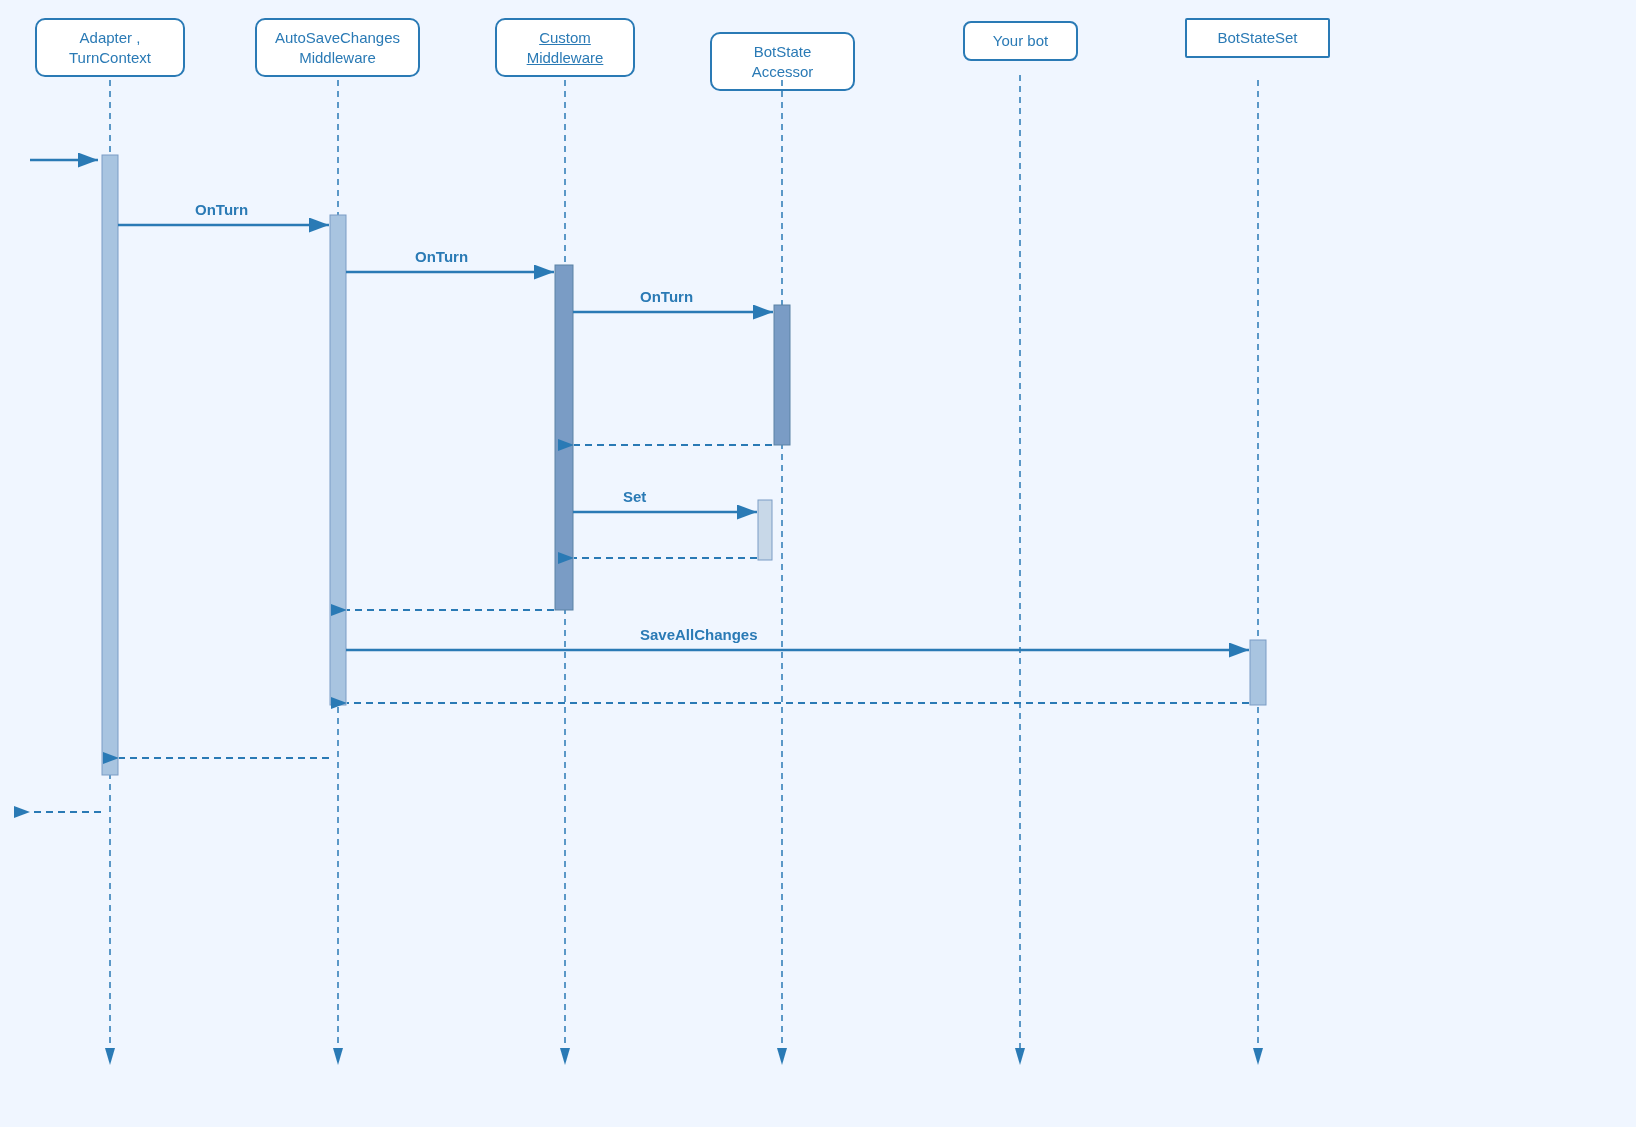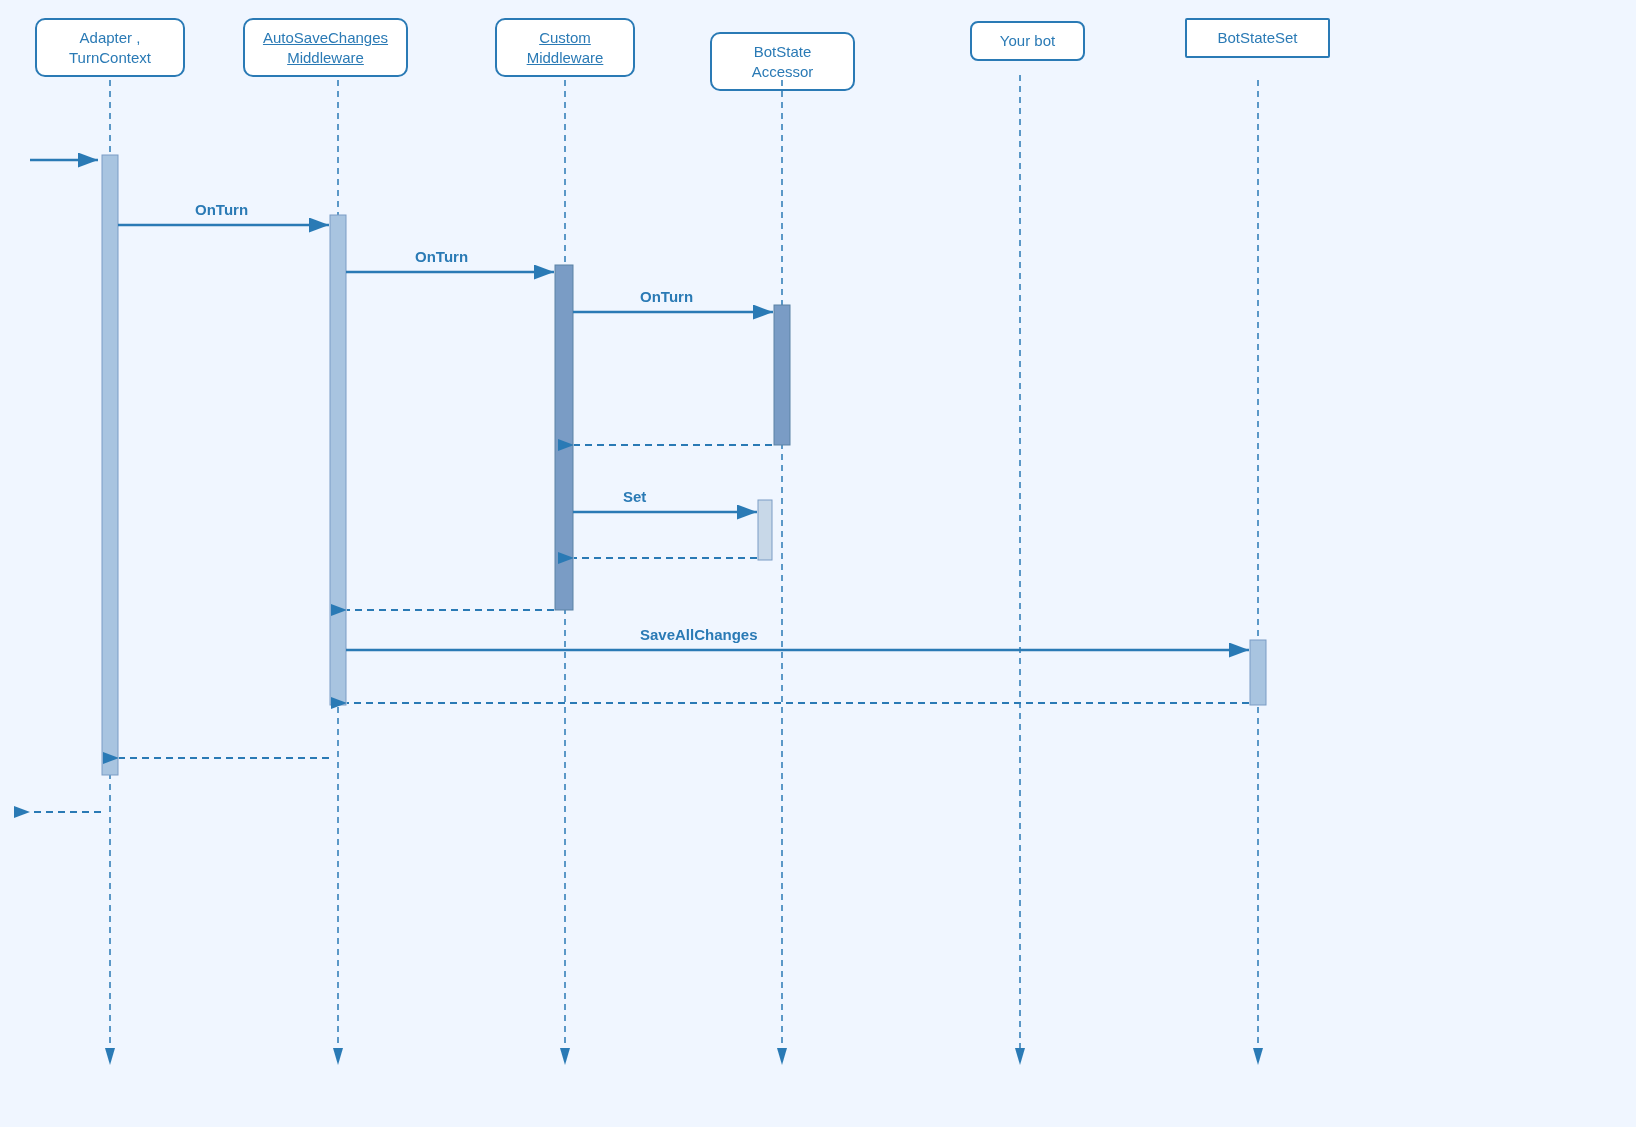--- a/index.html
+++ b/index.html
@@ -38,30 +38,30 @@
   </style>
 </head>
 <body>
 
 <div id="diagram-container">
 
   <div class="actor-box" style="left:35px; top:18px; width:150px;">
     <span>Adapter ,
 TurnContext</span>
   </div>
-  <div class="actor-box" style="left:243px; top:18px; width:165px;text-decoration:underline;">
+  <div class="actor-box" style="left:255px; top:18px; width:165px;">
     <span>AutoSaveChanges<br>Middleware</span>
   </div>
   <div class="actor-box" style="left:495px; top:18px; width:140px;text-decoration:underline;">
     <span>Custom<br>Middleware</span>
   </div>
   <div class="actor-box" style="left:710px; top:32px; width:145px;">
     <span>BotState<br>Accessor</span>
   </div>
-  <div class="actor-box" style="left:963px; top:21px; width:115px; border-radius:8px;margin-left:7px;">
+  <div class="actor-box" style="left:963px; top:21px; width:115px; border-radius:8px;">
     <span>Your bot</span>
   </div>
   <div class="actor-box" style="left:1185px; top:18px; width:145px; border-radius:2px;">
     <span>BotStateSet</span>
   </div>
 
   <svg id="main-svg" xmlns="http://www.w3.org/2000/svg">
     <defs>
       <marker id="arrowhead" markerWidth="8" markerHeight="6" refX="8" refY="3" orient="auto">
         <polygon points="0 0, 8 3, 0 6" fill="#2a7ab5"></polygon>

